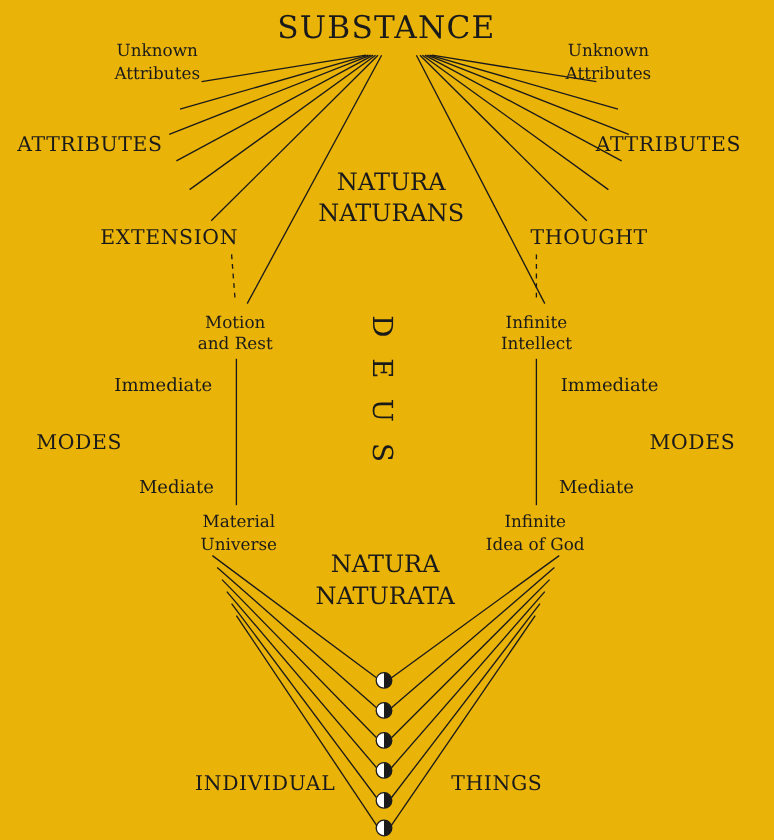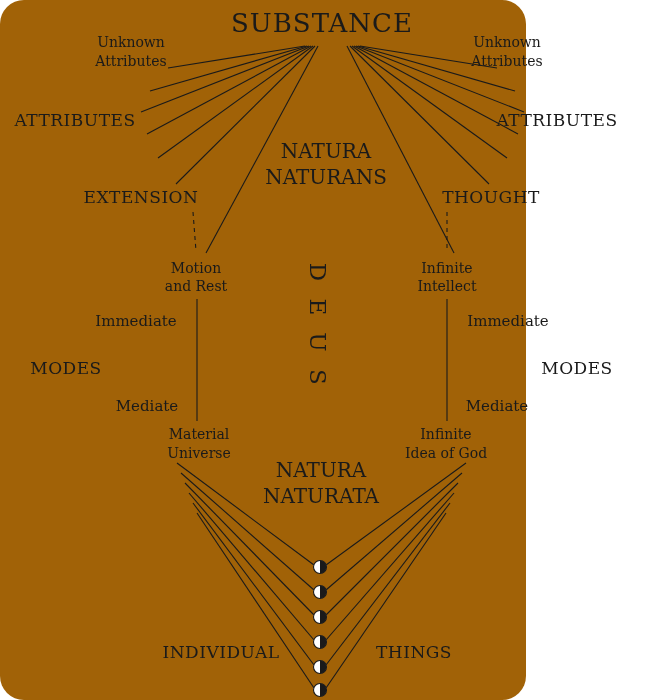--- a/index.html
+++ b/index.html
@@ -2,25 +2,24 @@
 <html><head>
 <meta charset="utf-8">
 <style>
   html, body {
     margin: 0;
     padding: 0;
     background: #ffffff;
   }
   .stage {
     position: relative;
-    width: 526px;
+    width: 645px;
     height: 700px;
-    background: #a16207;
+    background: #eab308;
     font-family: "DejaVu Serif", serif;
-    border-radius: 24px;
   }
   svg text {
     font-family: "DejaVu Serif", serif;
     fill: #1a1a1a;
   }
   .t-title   { font-size: 26px; letter-spacing: 1px; }
   .t-big     { font-size: 20px; }
   .t-caps    { font-size: 17px; letter-spacing: 0.5px; }
   .t-small   { font-size: 14px; }
   .t-mid     { font-size: 15px; }

